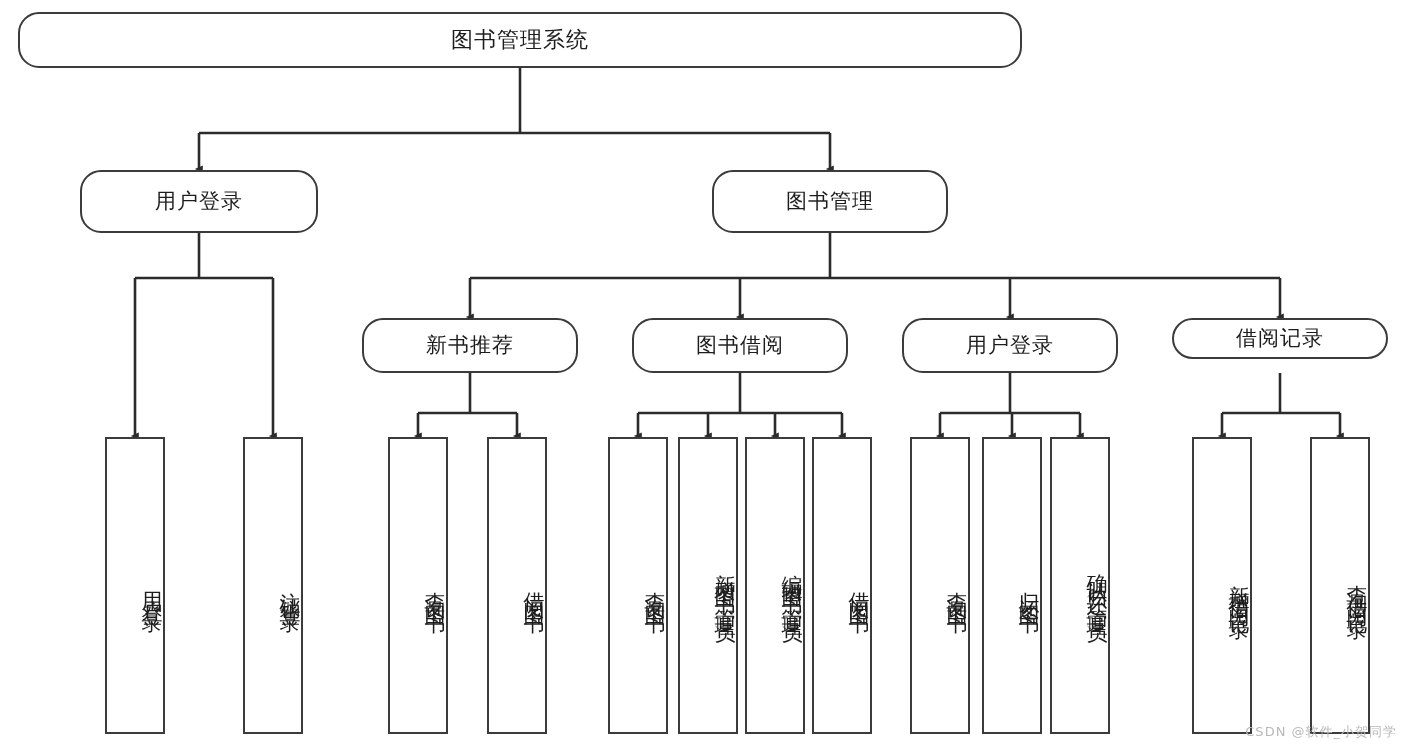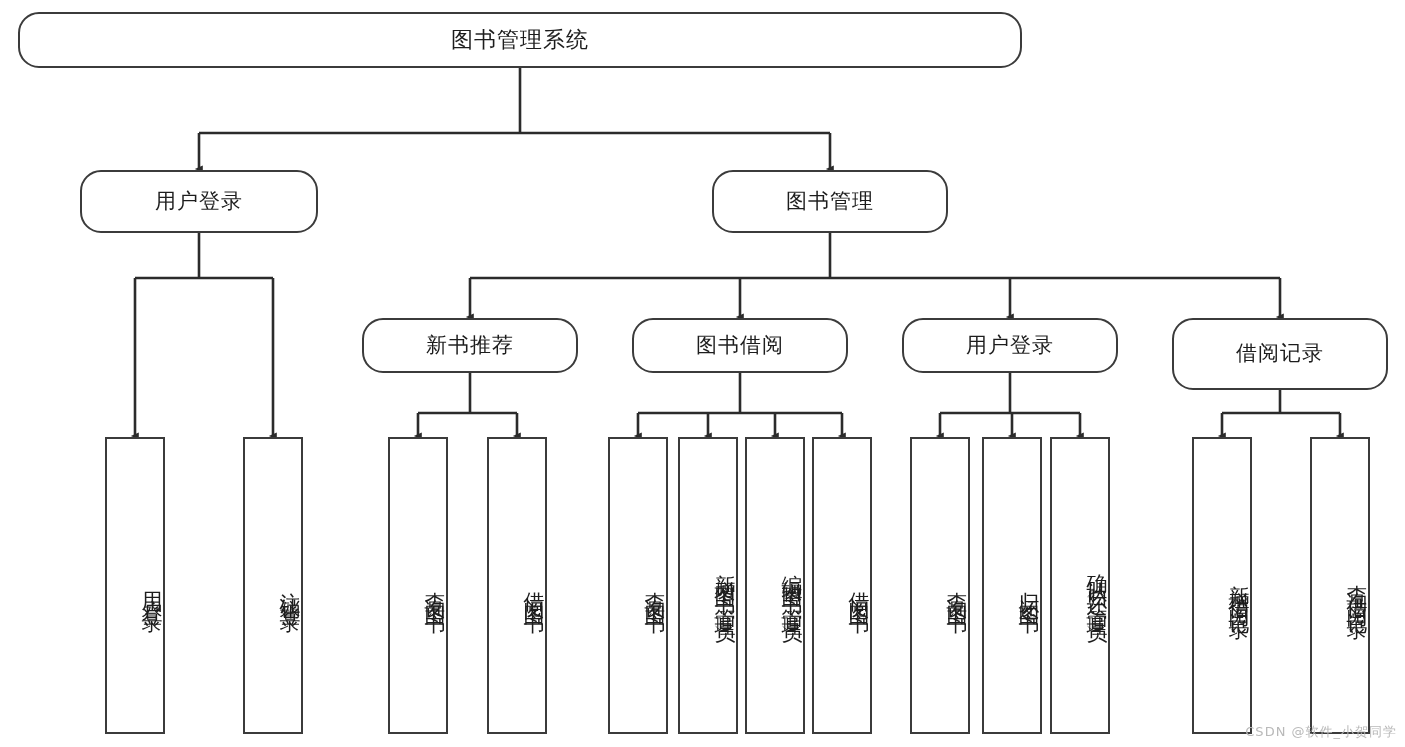--- a/index.html
+++ b/index.html
@@ -126,21 +126,21 @@
 
   <div class="node horiz" style="left:362px;top:318px;width:216px;height:55px;">
     <span>新书推荐</span>
   </div>
   <div class="node horiz" style="left:632px;top:318px;width:216px;height:55px;justify-content:center;">
     <span>图书借阅</span>
   </div>
   <div class="node horiz" style="left:902px;top:318px;width:216px;height:55px;">
     <span>用户登录</span>
   </div>
-  <div class="node horiz" style="left:1172px;top:318px;width:216px;height:72px;">
+  <div class="node horiz" style="left:1172px;top:318px;width:216px;height:41px;">
     <span>借阅记录</span>
   </div>
 
   <div class="node vert" style="left:105px;top:437px;width:60px;height:297px;">
     <span class="vlabel">用户登录</span>
   </div>
   <div class="node vert" style="left:243px;top:437px;width:60px;height:297px;">
     <span class="vlabel">注销登录</span>
   </div>
   <div class="node vert" style="left:388px;top:437px;width:60px;height:297px;">

